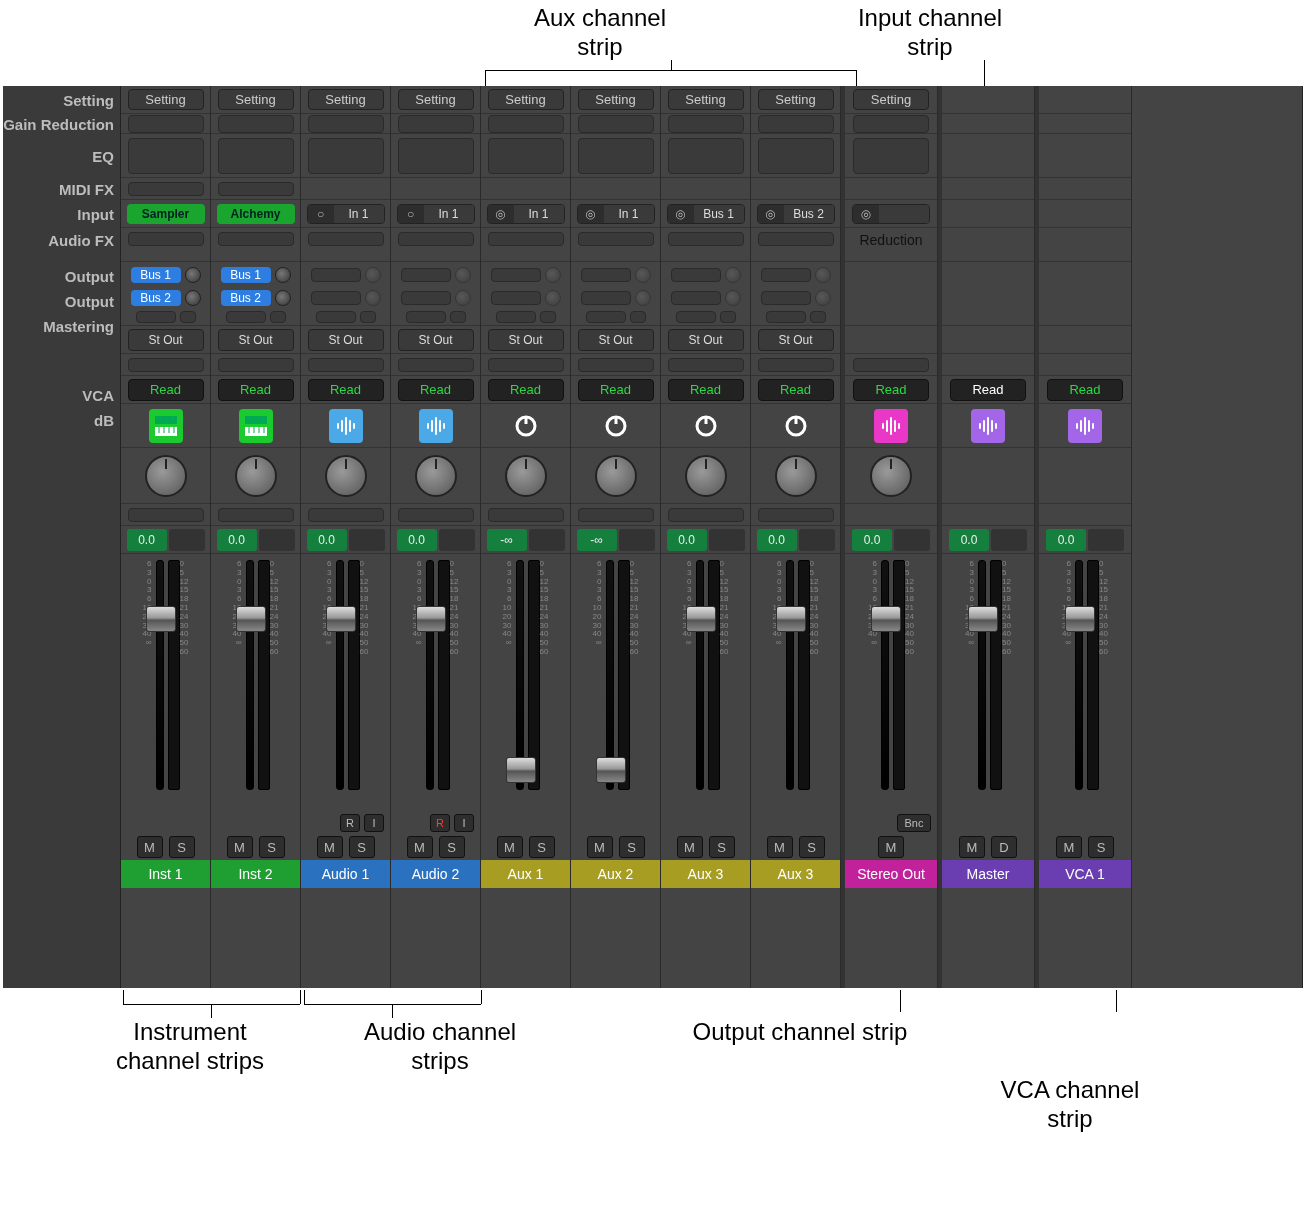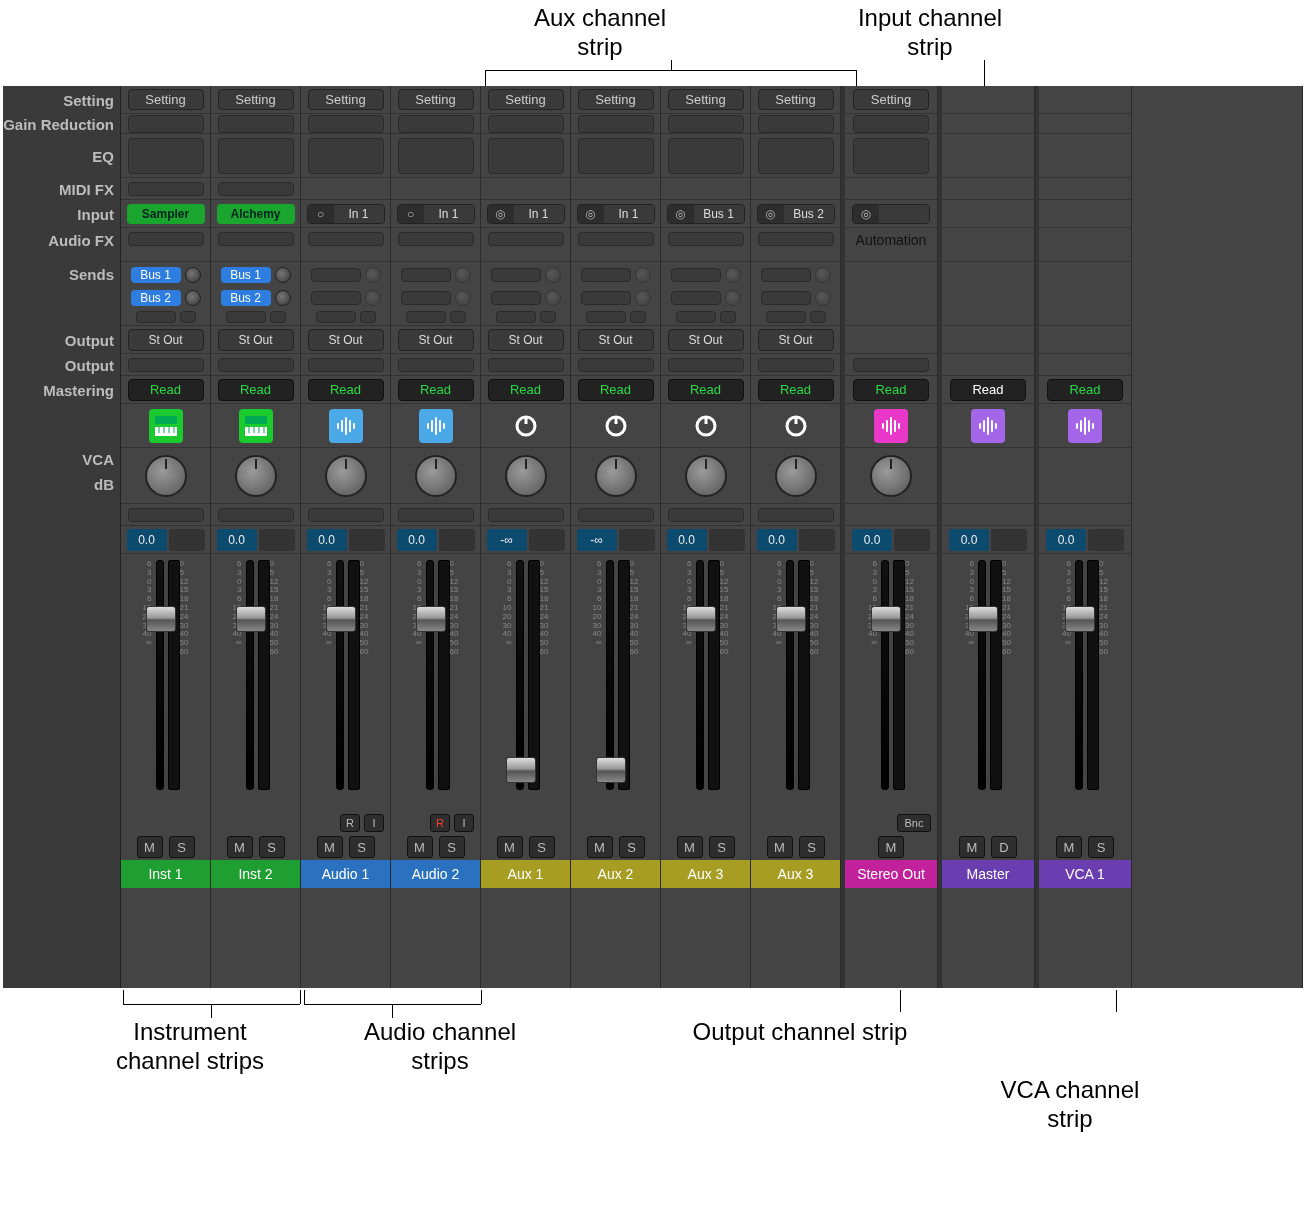--- a/index.html
+++ b/index.html
@@ -95,21 +95,21 @@
   .auto-btn.white{color:#fff}
   .ch-icon{width:34px;height:34px;border-radius:4px;display:flex;align-items:center;justify-content:center;}
   .ch-icon.green{background:#1aca2e}
   .ch-icon.blue{background:#4ba9e8}
   .ch-icon.magenta{background:#e938c8}
   .ch-icon.purple{background:#a366e8}
   .ch-icon svg{display:block}
   .pan-knob{width:42px;height:42px;border-radius:50%;background:radial-gradient(circle at 40% 38%,#9a9a9a,#555);border:2px solid #222;position:relative;}
   .pan-knob::after{content:"";position:absolute;left:50%;top:2px;width:2px;height:10px;background:#222;transform:translateX(-50%);}
   .db-row{display:flex;width:78px;height:22px;gap:2px}
-  .db-val{background:#0c4a6e;color:#eee;width:40px;display:flex;align-items:center;justify-content:center;font-size:12px;border-radius:3px;}
+  .db-val{background:#15803d;color:#eee;width:40px;display:flex;align-items:center;justify-content:center;font-size:12px;border-radius:3px;}
   .db-spare{flex:1;background:#333;border-radius:3px;}
   .fader-area{flex:1;position:relative;display:flex;justify-content:center;padding-top:6px}
   .fader-scale{font-size:8px;color:#888;line-height:1.1;text-align:right;width:14px}
   .fader-track{width:8px;height:230px;background:linear-gradient(#111,#000);border:1px solid #000;border-radius:3px;margin:0 4px;position:relative;}
   .fader-cap{position:absolute;left:-11px;width:30px;height:26px;background:linear-gradient(#ddd,#999 45%,#555 55%,#888);border:1px solid #333;border-radius:3px;}
   .meter{width:12px;height:230px;background:#111;border:1px solid #000;border-radius:2px;}
   .meter-scale{font-size:8px;color:#888;line-height:1.1;text-align:left;width:14px}
   .rec-row{height:20px;display:flex;gap:4px;justify-content:flex-end;padding-right:6px}
   .sq-btn{width:20px;height:18px;border-radius:3px;background:#2e2e2e;border:1px solid #111;color:#bbb;font-size:11px;display:flex;align-items:center;justify-content:center;}
   .sq-btn.red{color:#ff3b30}
@@ -156,21 +156,20 @@
 
 <div class="mixer">
 
   <div class="labels-col">
     <div class="row-label h-setting">Setting</div>
     <div class="row-label h-gr">Gain Reduction</div>
     <div class="row-label h-eq">EQ</div>
     <div class="row-label h-midifx">MIDI FX</div>
     <div class="row-label h-input">Input</div>
     <div class="row-label h-afx" style="align-items:flex-start;padding-top:4px">Audio FX</div>
-    <div class="row-label h-sends" style="align-items:flex-start;padding-top:4px">Sends</div>
     <div class="row-label h-output">Output</div>
     <div class="row-label h-group">Output</div>
     <div class="row-label h-auto">Mastering</div>
     <div class="row-label h-icon"></div>
     <div class="row-label h-vca">VCA</div>
     <div class="row-label h-db">dB</div>
     <div class="row-label h-fader"></div>
   </div>
 
   <div class="strips" id="strips-container">
@@ -1035,21 +1034,21 @@
           <div class="slot" style="height:36px"></div>
         </div>
         <div class="cell h-midifx"></div>
         <div class="cell h-input">
           <div class="input-pill">
             <div class="ic">◎</div>
             <div class="tx"></div>
           </div>
         </div>
         <div class="cell h-afx" style="flex-direction:column;gap:2px;align-items:center;justify-content:flex-start;padding-top:4px">
-          <div class="mastering-text" style="position:static">Automation</div>
+          <div class="mastering-text" style="position:static">Reduction</div>
         </div>
         <div class="cell h-sends" style="flex-direction:column;gap:3px;justify-content:flex-start;padding-top:3px"></div>
         <div class="cell h-output"></div>
         <div class="cell h-group">
           <div class="slot" style="height:14px"></div>
         </div>
         <div class="cell h-auto">
           <div class="auto-btn green">Read</div>
         </div>
         <div class="cell h-icon">

